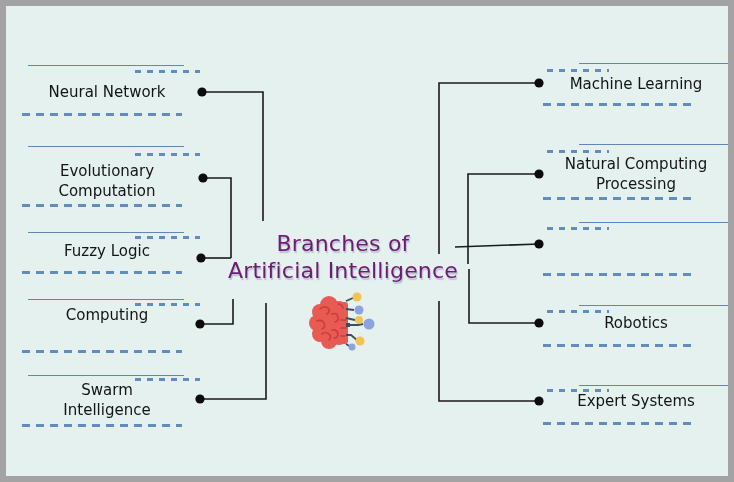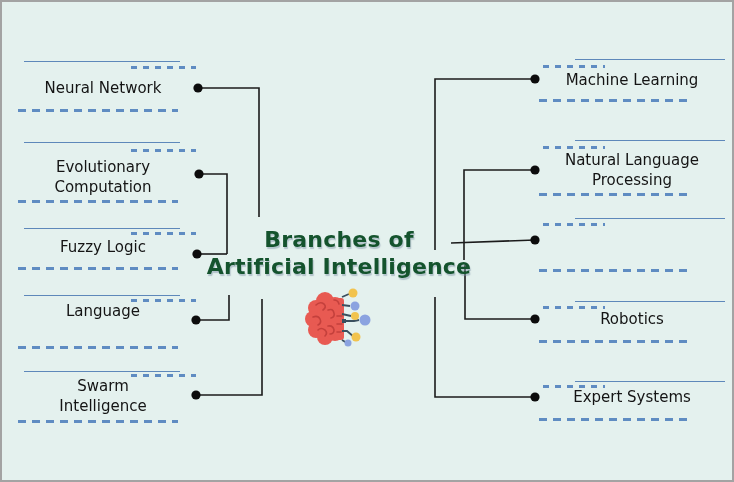--- a/index.html
+++ b/index.html
@@ -4,39 +4,39 @@
 <style>
   html,body{margin:0;padding:0;}
   body{
     width:734px;height:482px;
     font-family:"DejaVu Sans","Liberation Sans",sans-serif;
     background:#ffffff;
   }
   .canvas{
     position:relative;width:734px;height:482px;
     background:#e4f1ee;
-    border:2px solid #a3a3a3;
+    border:6px solid #a3a3a3;
     box-sizing:border-box;
     overflow:hidden;
   }
   .connectors{position:absolute;left:0;top:0;width:734px;height:482px;pointer-events:none;}
   .ln{position:absolute;}
   .ln.solid{height:0;border-top:1px solid #5e88ba;}
   .ln.dash-long{height:3px;background:repeating-linear-gradient(90deg,#5f8cc2 0 8px,transparent 8px 14px);}
   .ln.dash-short{height:3px;background:repeating-linear-gradient(90deg,#5f8cc2 0 6px,transparent 6px 12px);}
   .label{
     position:absolute;left:0;width:100%;
     font-size:15px;line-height:20px;color:#141414;
     text-align:center;white-space:nowrap;
   }
   .node{position:absolute;}
   .title{
     position:absolute;left:170px;top:224px;width:334px;
-    text-align:center;font-weight:bold;font-size:22px;line-height:27px;
-    color:#14532d;letter-spacing:.2px;
+    text-align:center;font-weight:normal;font-size:22px;line-height:27px;
+    color:#701a75;letter-spacing:.2px;
     text-shadow:1px 1.5px 1px rgba(130,150,168,.5);
   }
   .brain{position:absolute;left:302px;top:284px;}
 </style>
 </head>
 <body>
 
 <div class="canvas">
 
   <svg class="connectors" viewBox="0 0 734 482" xmlns="http://www.w3.org/2000/svg">
@@ -87,21 +87,21 @@
     <div class="ln solid" style="left:11px;top:0;width:156px"></div>
     <div class="ln dash-short" style="left:118px;top:4px;width:65px"></div>
     <div class="label" style="top:9px">Fuzzy Logic</div>
     <div class="ln dash-long" style="left:5px;top:39px;width:160px"></div>
   </div>
 
   <div class="node" style="left:11px;top:293px;width:180px;height:56px">
     <div class="ln solid" style="left:11px;top:0;width:156px"></div>
     <div class="ln dash-short" style="left:118px;top:4px;width:65px"></div>
     <div class="label" style="top:6px">
-      <div>Language</div>
+      <div>Computing</div>
     </div>
     <div class="ln dash-long" style="left:5px;top:51px;width:160px"></div>
   </div>
 
   <div class="node" style="left:11px;top:369px;width:180px;height:54px">
     <div class="ln solid" style="left:11px;top:0;width:156px"></div>
     <div class="ln dash-short" style="left:118px;top:3px;width:65px"></div>
     <div class="label" style="top:5px">
       <div>Swarm</div>
       <div>Intelligence</div>
@@ -113,21 +113,21 @@
     <div class="ln solid" style="left:38px;top:0;width:150px"></div>
     <div class="ln dash-short" style="left:6px;top:6px;width:62px"></div>
     <div class="label" style="top:11px">Machine Learning</div>
     <div class="ln dash-long" style="left:2px;top:40px;width:152px"></div>
   </div>
 
   <div class="node" style="left:535px;top:138px;width:190px;height:58px">
     <div class="ln solid" style="left:38px;top:0;width:150px"></div>
     <div class="ln dash-short" style="left:6px;top:6px;width:62px"></div>
     <div class="label" style="top:10px">
-      <div>Natural Language</div>
+      <div>Natural Computing</div>
       <div>Processing</div>
     </div>
     <div class="ln dash-long" style="left:2px;top:53px;width:152px"></div>
   </div>
 
   <div class="node" style="left:535px;top:216px;width:190px;height:56px">
     <div class="ln solid" style="left:38px;top:0;width:150px"></div>
     <div class="ln dash-short" style="left:6px;top:5px;width:62px"></div>
     <div class="ln dash-long" style="left:2px;top:51px;width:152px"></div>
   </div>

